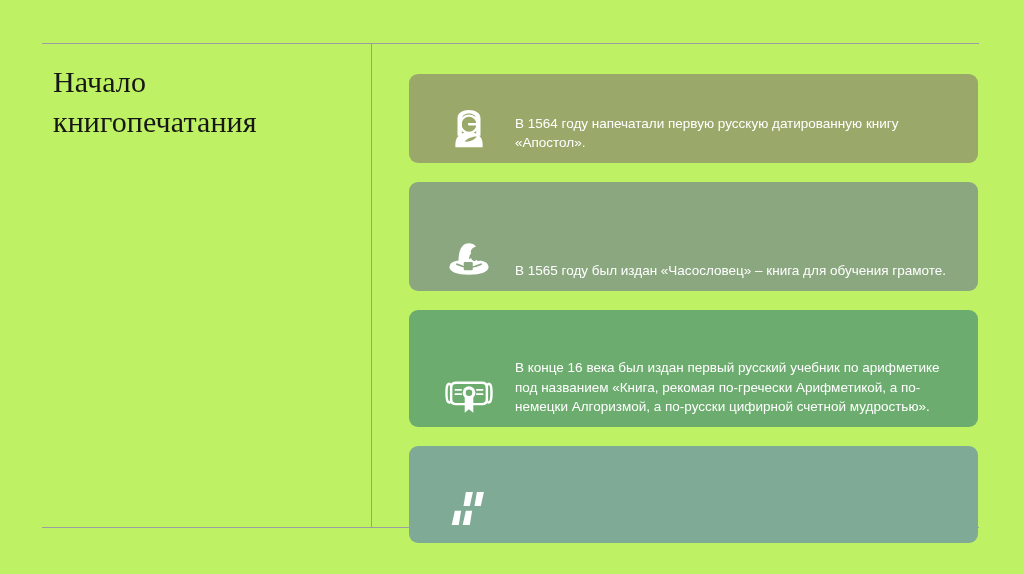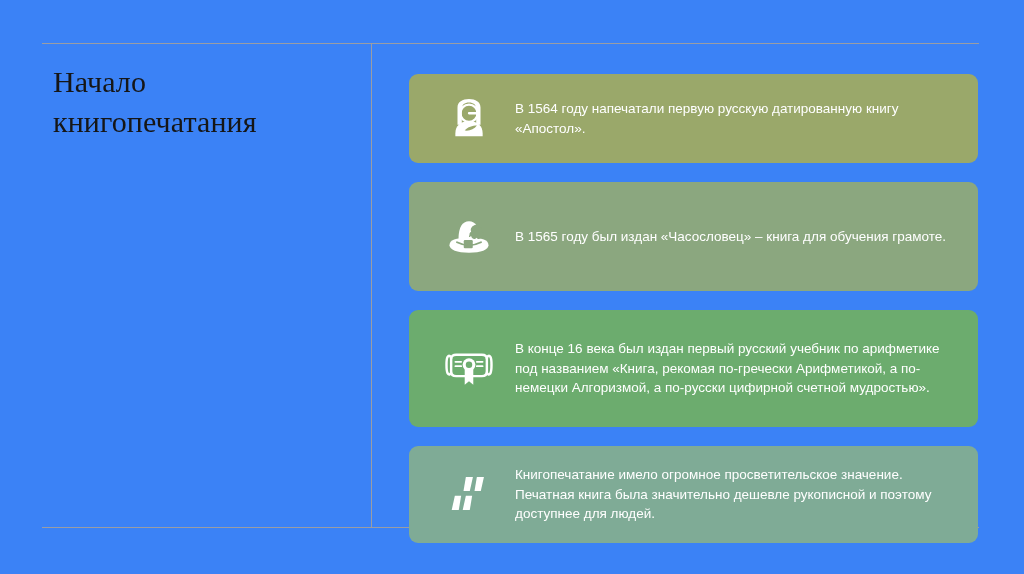--- a/index.html
+++ b/index.html
@@ -72,21 +72,21 @@
     left: 409px;
     top: 74px;
     width: 569px;
   }
 
   .card {
     position: relative;
     border-radius: 9px;
     box-sizing: border-box;
     display: flex;
-    align-items: center;
+    align-items: flex-end;
     padding: 10px 18px 10px 18px;
     margin-bottom: 19px;
     color: #ffffff;
   }
   .card:last-child { margin-bottom: 0; }
 
   .card-icon {
     flex: 0 0 auto;
     width: 84px;
     display: flex;
@@ -109,21 +109,21 @@
 
   
   .card-1 { height: 89px; }
   .card-2 { height: 109px; }
   .card-3 { height: 117px; }
   .card-4 { height: 97px; }
 </style>
 </head>
 <body style="background: rgb(226, 228, 232);">
 
-<div class="slide" style="background: #3b82f6;">
+<div class="slide" style="background: #bef264;">
 
   <div class="rule-top" style="background: rgb(154, 157, 164);"></div>
   <div class="rule-bottom" style="background: rgb(154, 157, 164);"></div>
   <div class="rule-vertical" style="background: rgb(154, 157, 164);"></div>
 
   <div class="title-area">
     <h1 class="slide-title">Начало
 книгопечатания</h1>
   </div>
 
@@ -173,17 +173,16 @@
 
     <div class="card card-4" style="background-color: rgb(127, 171, 150);">
       <div class="card-icon">
         <svg width="44" height="46" viewBox="0 0 56 58" fill="none" aria-hidden="true">
           <path d="M24 6 L33 6 L29 24 L21 24 Z" fill="currentColor"></path>
           <path d="M38 6 L47 6 L43 24 L35 24 Z" fill="currentColor"></path>
           <path d="M9 48 L0 48 L4 30 L12 30 Z" fill="currentColor" transform="translate(6,0)"></path>
           <path d="M23 48 L14 48 L18 30 L26 30 Z" fill="currentColor" transform="translate(6,0)"></path>
         </svg>
       </div>
-      <div class="card-text">Книгопечатание имело огромное просветительское значение. Печатная книга была значительно дешевле рукописной и поэтому доступнее для людей.</div>
     </div>
 
   </div>
 </div>
 
 </body></html>

